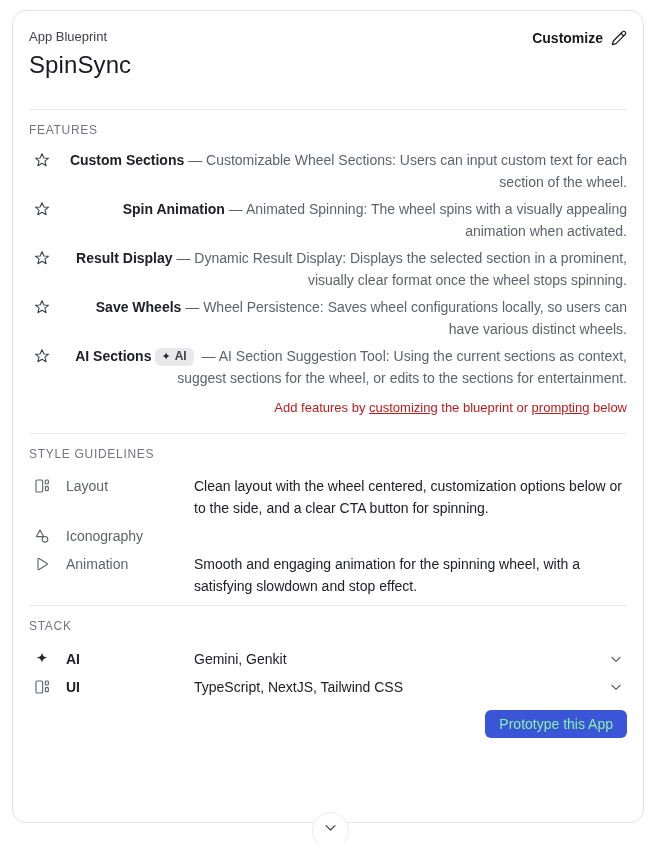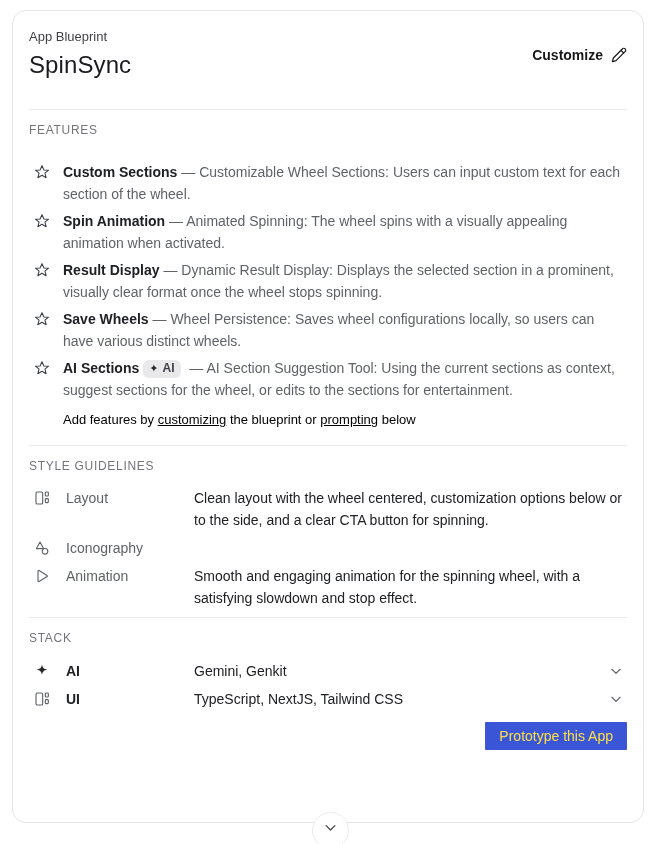--- a/index.html
+++ b/index.html
@@ -4,63 +4,63 @@
 <style>
   * { margin:0; padding:0; box-sizing:border-box; }
   html,body { width:656px; height:844px; background:#ffffff; overflow:hidden;
     font-family:"Liberation Sans","DejaVu Sans",sans-serif; -webkit-font-smoothing:antialiased; }
   .card {
     position:absolute; left:12px; top:10px; width:632px; height:813px;
     background:#fff; border:1px solid #e4e4e7; border-radius:14px;
     padding:18px 16px 0 16px;
   }
   
-  .header-row { display:flex; justify-content:space-between; align-items:center; }
+  .header-row { display:flex; justify-content:space-between; align-items:flex-start; }
   .eyebrow { font-size:13px; color:#3f3f46; }
   .app-title { font-size:24px; font-weight:400; color:#1b1b1f; margin-top:7px; letter-spacing:.1px; }
   .customize-btn { display:flex; align-items:center; gap:8px; font-size:14px; font-weight:700;
     color:#18181b; cursor:pointer; padding-top:1px; background:none; border:none;
     font-family:inherit; }
   .divider { border:none; border-top:1px solid #eaeaec; margin-top:30px; }
   .divider-2 { margin-top:18px; }
   .divider-3 { margin-top:8px; }
   
   .section-label { margin-top:13px; font-size:12px; letter-spacing:.7px; color:#74747c; font-weight:400; }
   
-  .feature-list { margin-top:24px; }
+  .feature-list { margin-top:12px;text-align:right; }
   .feature { display:flex; margin-bottom:5px; font-size:14px; line-height:22px; }
   .feature-icon { flex:0 0 16px; margin-left:5px; margin-right:13px; padding-top:3px; }
   .feature-text { color:#5f6368; flex:1; }
   .feature-name { font-weight:700; color:#202124; }
   .ai-badge { display:inline-flex; align-items:center; gap:4px; background:#e9e9eb;
     border-radius:6px; padding:1px 7px 2px 6px; font-size:12px; font-weight:600; color:#3f3f46;
     margin:0 4px; vertical-align:1px; line-height:15px; }
   .ai-badge .spark { font-size:11px; color:#27272a; }
-  .features-note { margin:11px 0 0 34px; font-size:13px; color:#000000; }
+  .features-note { margin:11px 0 0 34px; font-size:13px; color:#b91c1c; }
   .features-note a { color:inherit; text-decoration:underline; cursor:pointer; }
   
   .rows { margin-top:14px; }
   .g-row { display:flex; margin-bottom:6px; font-size:14px; line-height:22px; align-items:flex-start; }
   .g-icon { flex:0 0 16px; margin-left:5px; margin-right:16px; padding-top:3px; color:#5f6368; }
   .g-label { flex:0 0 112px; margin-right:16px; color:#5f6368; }
   .g-label.bold { color:#202124; font-weight:700; }
   .g-value { flex:1; color:#202124; }
   .g-chevron { flex:0 0 16px; margin-left:8px; margin-right:2px; padding-top:4px; cursor:pointer; }
   .swatches { display:flex; gap:8px; padding-top:3px; }
   .swatch { width:16px; height:16px; border-radius:50%; }
   .swatch.ring { border:1px solid #dedee1; }
   .typo-glyph { font-weight:600; color:#5f6368; letter-spacing:0; }
   .typo-glyph .small-a { font-size:9px; }
   .typo-glyph .big-a { font-size:13px; }
   
   .stack-rows { margin-top:15px; }
   .stack-row { cursor:pointer; }
   
   .cta-row { display:flex; justify-content:flex-end; margin-top:12px; }
-  .cta-button { background:#3a56d6; color:#fde047; border:none; border-radius:1px;
+  .cta-button { background:#3a56d6; color:#86efac; border:none; border-radius:6px;
     font-family:inherit; font-size:14px; padding:5px 14px 6px; height:28px; cursor:pointer; }
   
   .expand-circle { position:absolute; left:312px; top:812px; width:37px; height:37px;
     border-radius:50%; background:#fff; border:1px solid #ececee; display:flex;
     align-items:center; justify-content:center; cursor:pointer; z-index:5; padding-bottom:6px; }
   svg { display:block; }
 </style>
 </head>
 <body>
 

